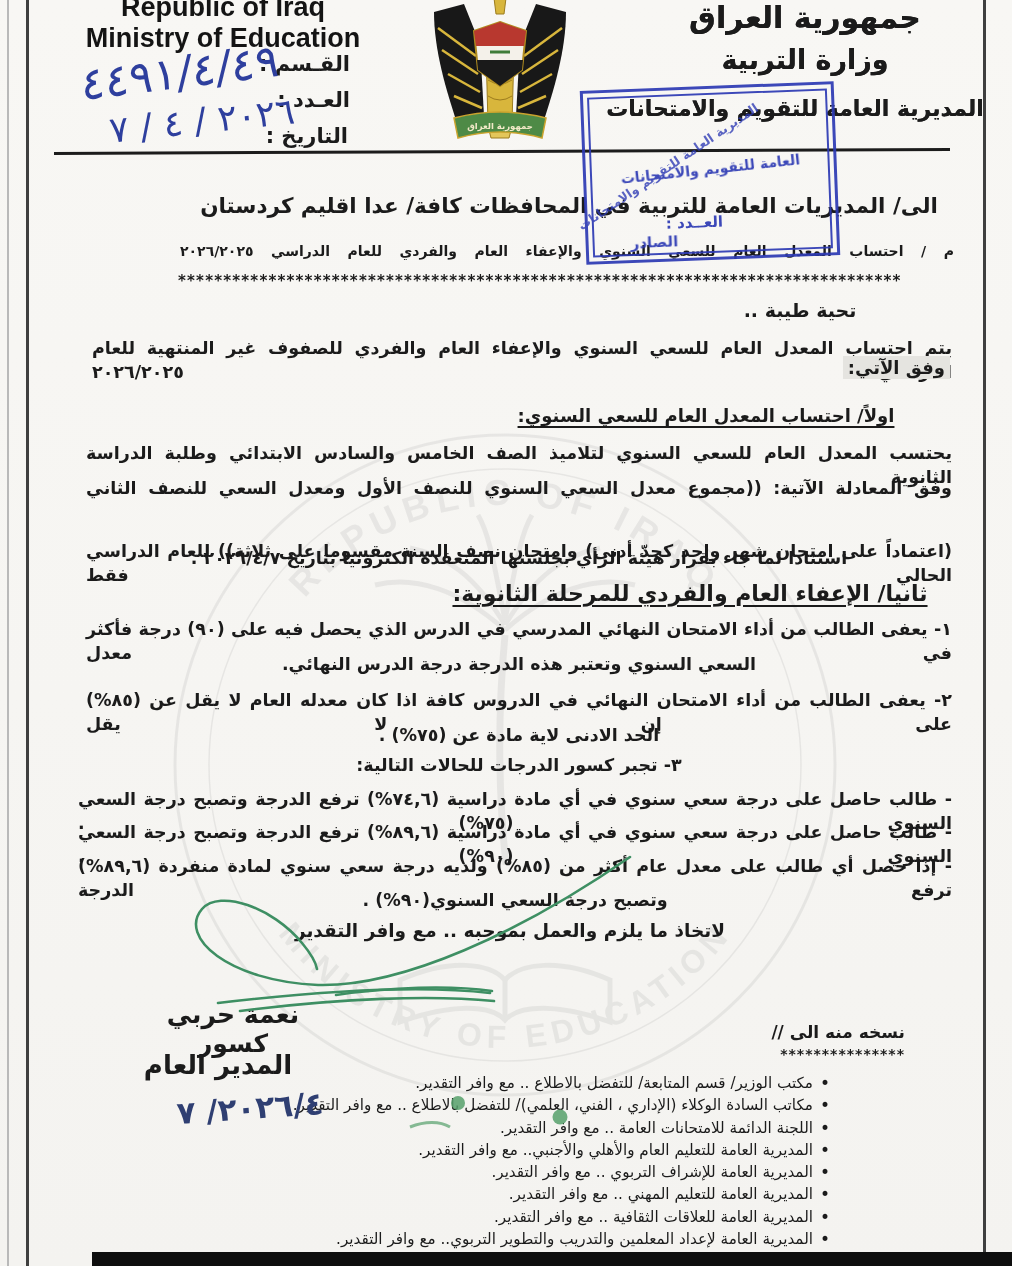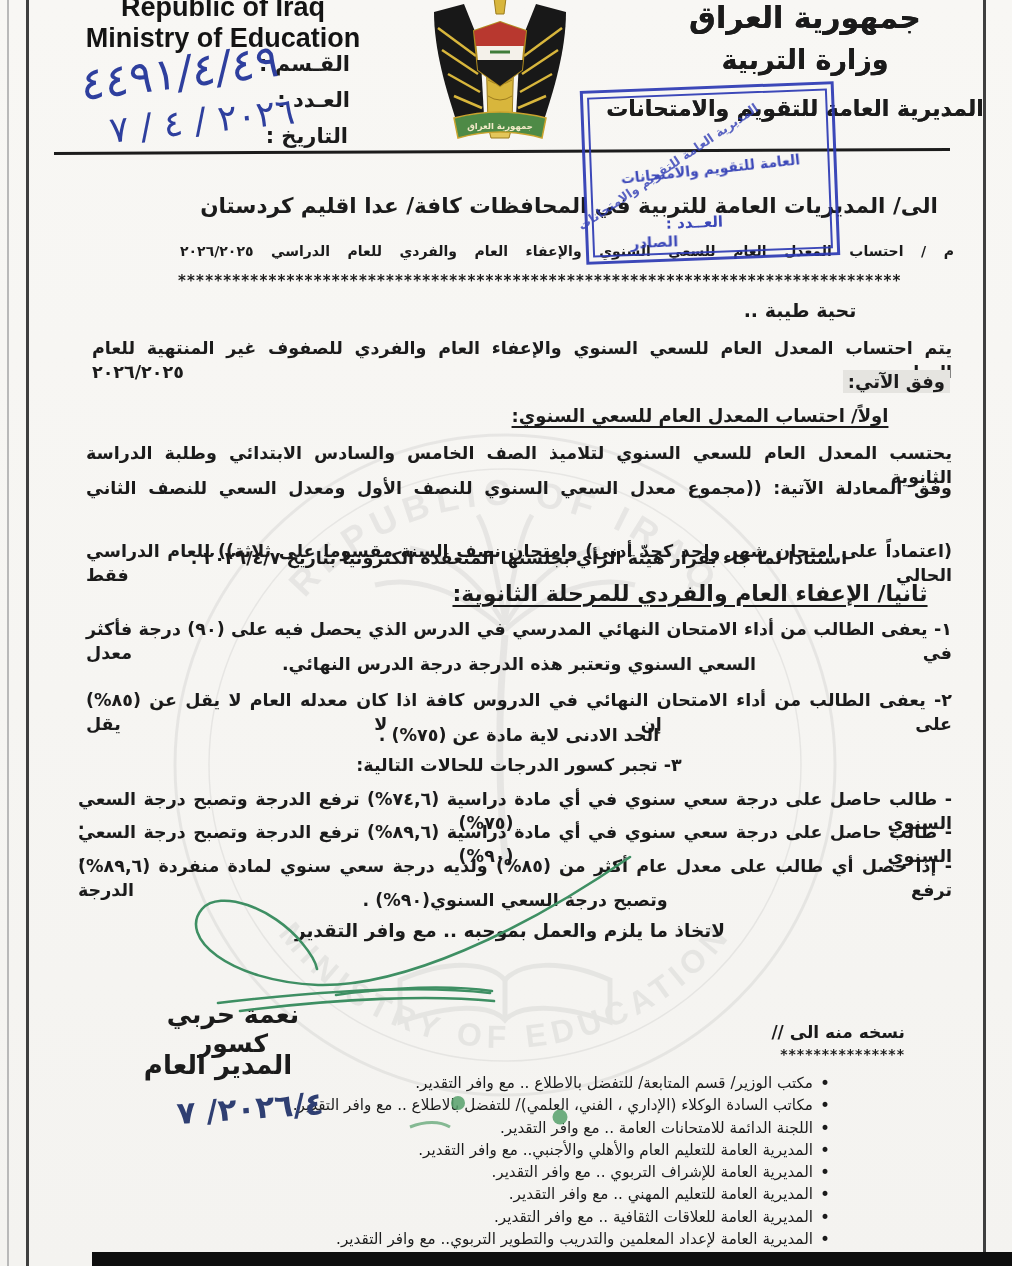--- a/index.html
+++ b/index.html
@@ -119,23 +119,23 @@
   <div class="abs ar" style="left:196px;top:193px;width:742px;font-size:21.5px;white-space:nowrap;text-align:right;z-index:2;">الى/ المديريات العامة للتربية في المحافظات كافة/ عدا اقليم كردستان</div>
 
   <div class="abs ar just" style="left:180px;top:243px;width:774px;font-size:14px;z-index:2;">م / احتساب المعدل العام للسعي السنوي والإعفاء العام والفردي للعام الدراسي ٢٠٢٦/٢٠٢٥</div>
 
   <div class="abs" style="left:178px;top:272px;width:778px;font-size:15px;letter-spacing:1.2px;color:#1b1b1b;font-weight:700;overflow:hidden;white-space:nowrap;z-index:2;">********************************************************************************</div>
 
   <div class="abs ar r" style="right:62px;top:299px;width:300px;font-size:19px;z-index:2;">تحية طيبة ..</div>
 
   <div class="abs ar just bodyline" style="left:92px;top:336px;width:860px;z-index:2;">يتم احتساب المعدل العام للسعي السنوي والإعفاء العام والفردي للصفوف غير المنتهية للعام الدراسي ٢٠٢٦/٢٠٢٥</div>
 
-  <div class="abs ar" style="right:62px;top:370px;font-size:18px;background:#e5e4e0;padding:1px 5px;z-index:2;">وفق الآتي:</div>
+  <div class="abs ar" style="right:62px;top:356px;font-size:18px;background:#e5e4e0;padding:1px 5px;z-index:2;">وفق الآتي:</div>
 
-  <div class="abs ar r uline" style="right:62px;top:405px;width:500px;font-size:18px;z-index:2;">اولاً/ احتساب المعدل العام للسعي السنوي:</div>
+  <div class="abs ar r uline" style="right:56px;top:405px;width:500px;font-size:18px;z-index:2;">اولاً/ احتساب المعدل العام للسعي السنوي:</div>
 
   <div class="abs ar just bodyline" style="left:86px;top:441px;width:866px;z-index:2;">يحتسب المعدل العام للسعي السنوي لتلاميذ الصف الخامس والسادس الابتدائي وطلبة الدراسة الثانوية</div>
   <div class="abs ar just bodyline" style="left:86px;top:476px;width:866px;z-index:2;">وفق المعادلة الآتية: ((مجموع معدل السعي السنوي للنصف الأول ومعدل السعي للنصف الثاني</div>
   <div class="abs ar just bodyline" style="left:86px;top:511px;width:866px;z-index:2;margin-top:28px;">(اعتماداً على امتحان شهر واحد كحدّ أدنى) وامتحان نصف السنة مقسوما على ثلاثة)) للعام الدراسي الحالي فقط</div>
   <div class="abs ar r bodyline" style="left:86px;top:546px;width:866px;z-index:2;">استنادا لما جاء بقرار هيئة الرأي بجلستها المنعقدة الكترونيا بتاريخ ٢٠٢٦/٤/٧ .</div>
 
   <div class="abs ar r uline" style="right:62px;top:581px;width:520px;font-size:22px;z-index:2;">ثانيا/ الإعفاء العام والفردي للمرحلة الثانوية:</div>
 
   <div class="abs ar just bodyline" style="left:86px;top:617px;width:866px;z-index:2;">١- يعفى الطالب من أداء الامتحان النهائي المدرسي في الدرس الذي يحصل فيه على (٩٠) درجة فأكثر في معدل</div>
   <div class="abs ar r bodyline" style="left:86px;top:652px;width:866px;z-index:2;">السعي السنوي وتعتبر هذه الدرجة درجة الدرس النهائي.</div>

